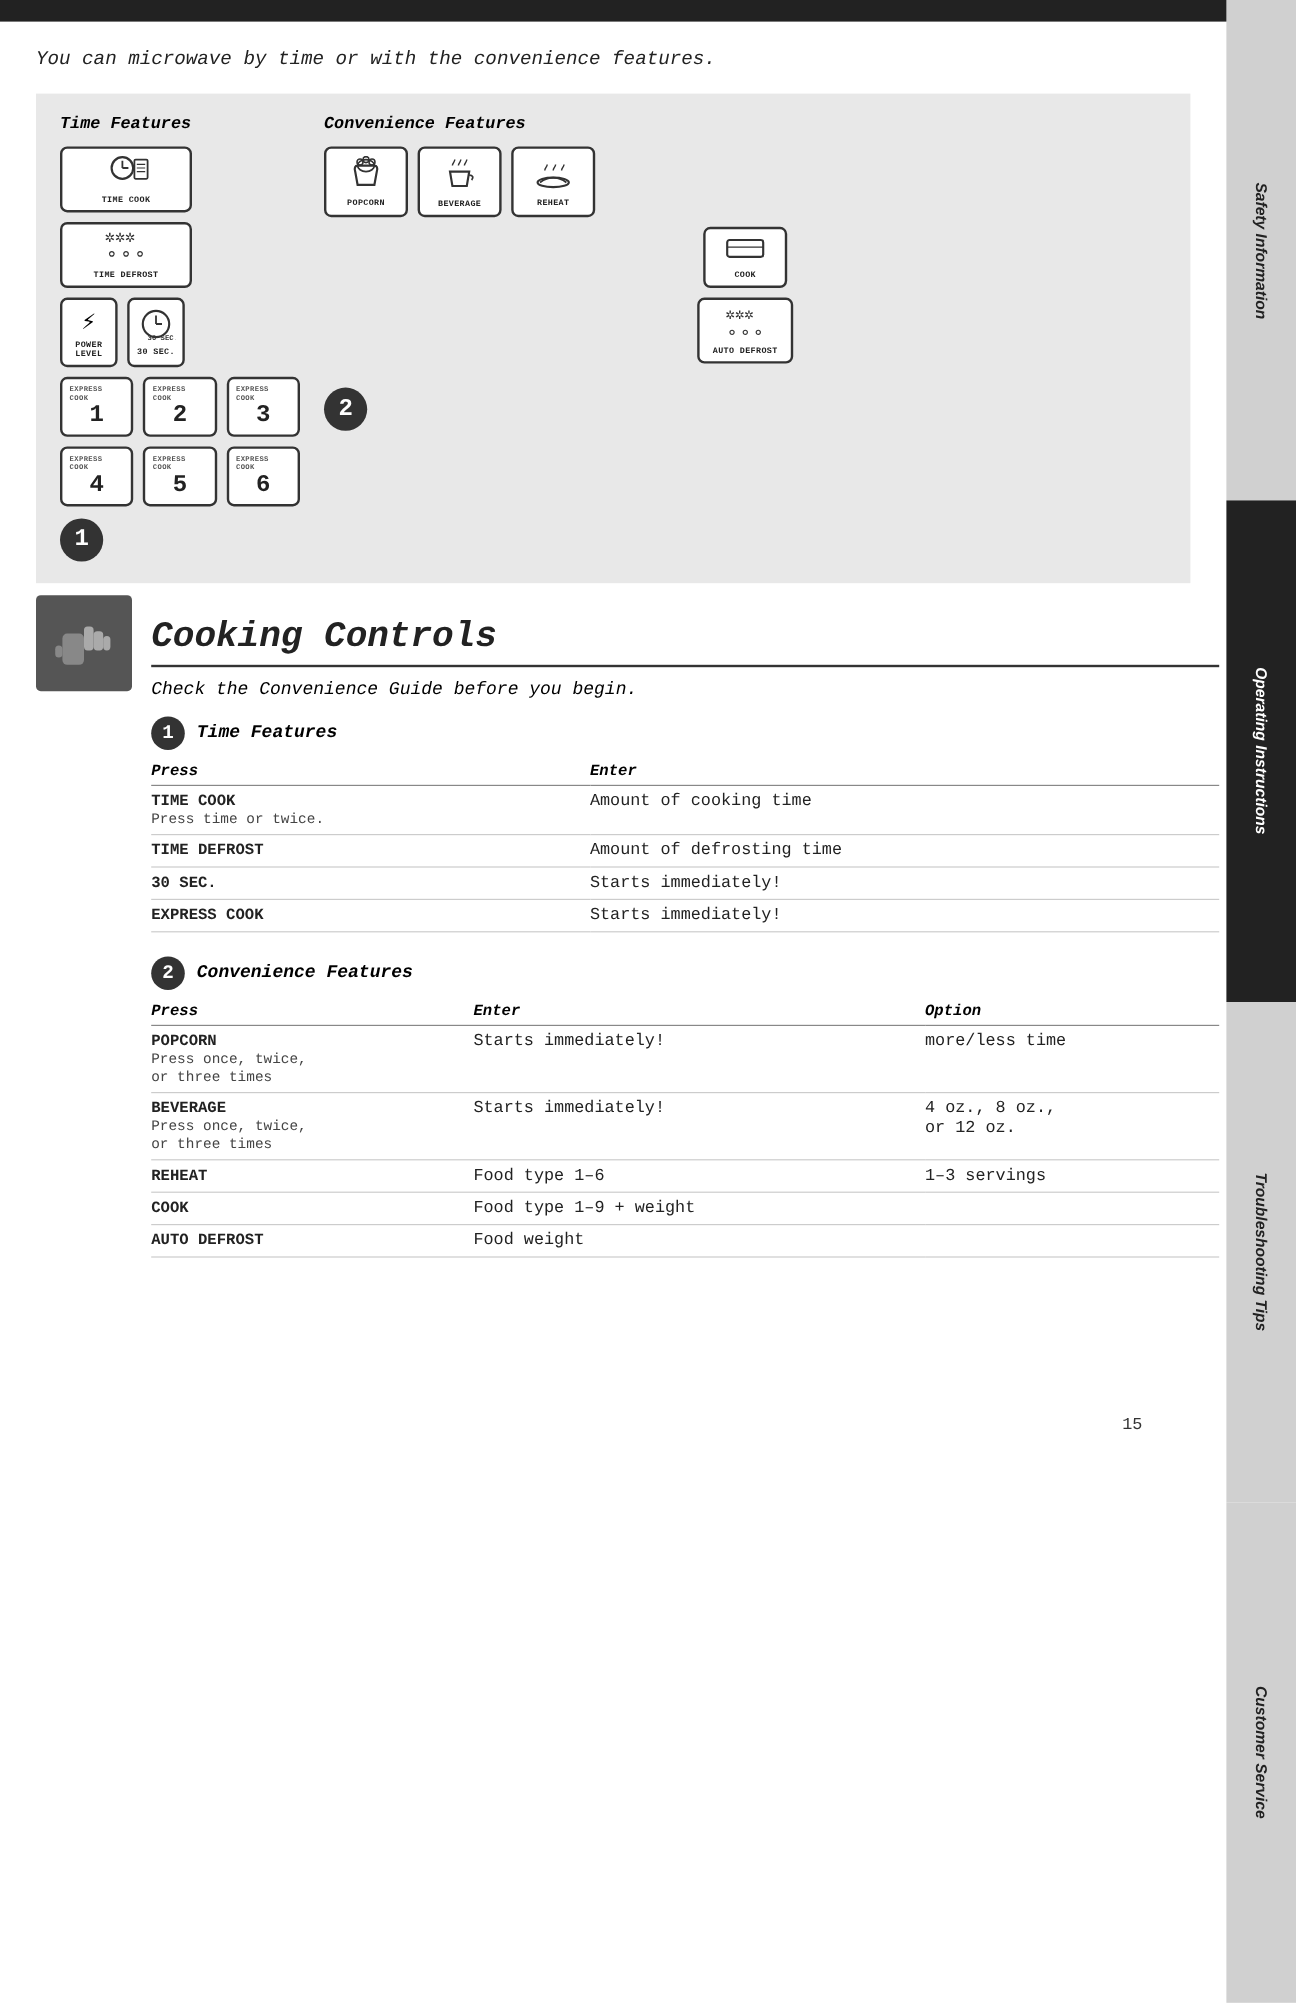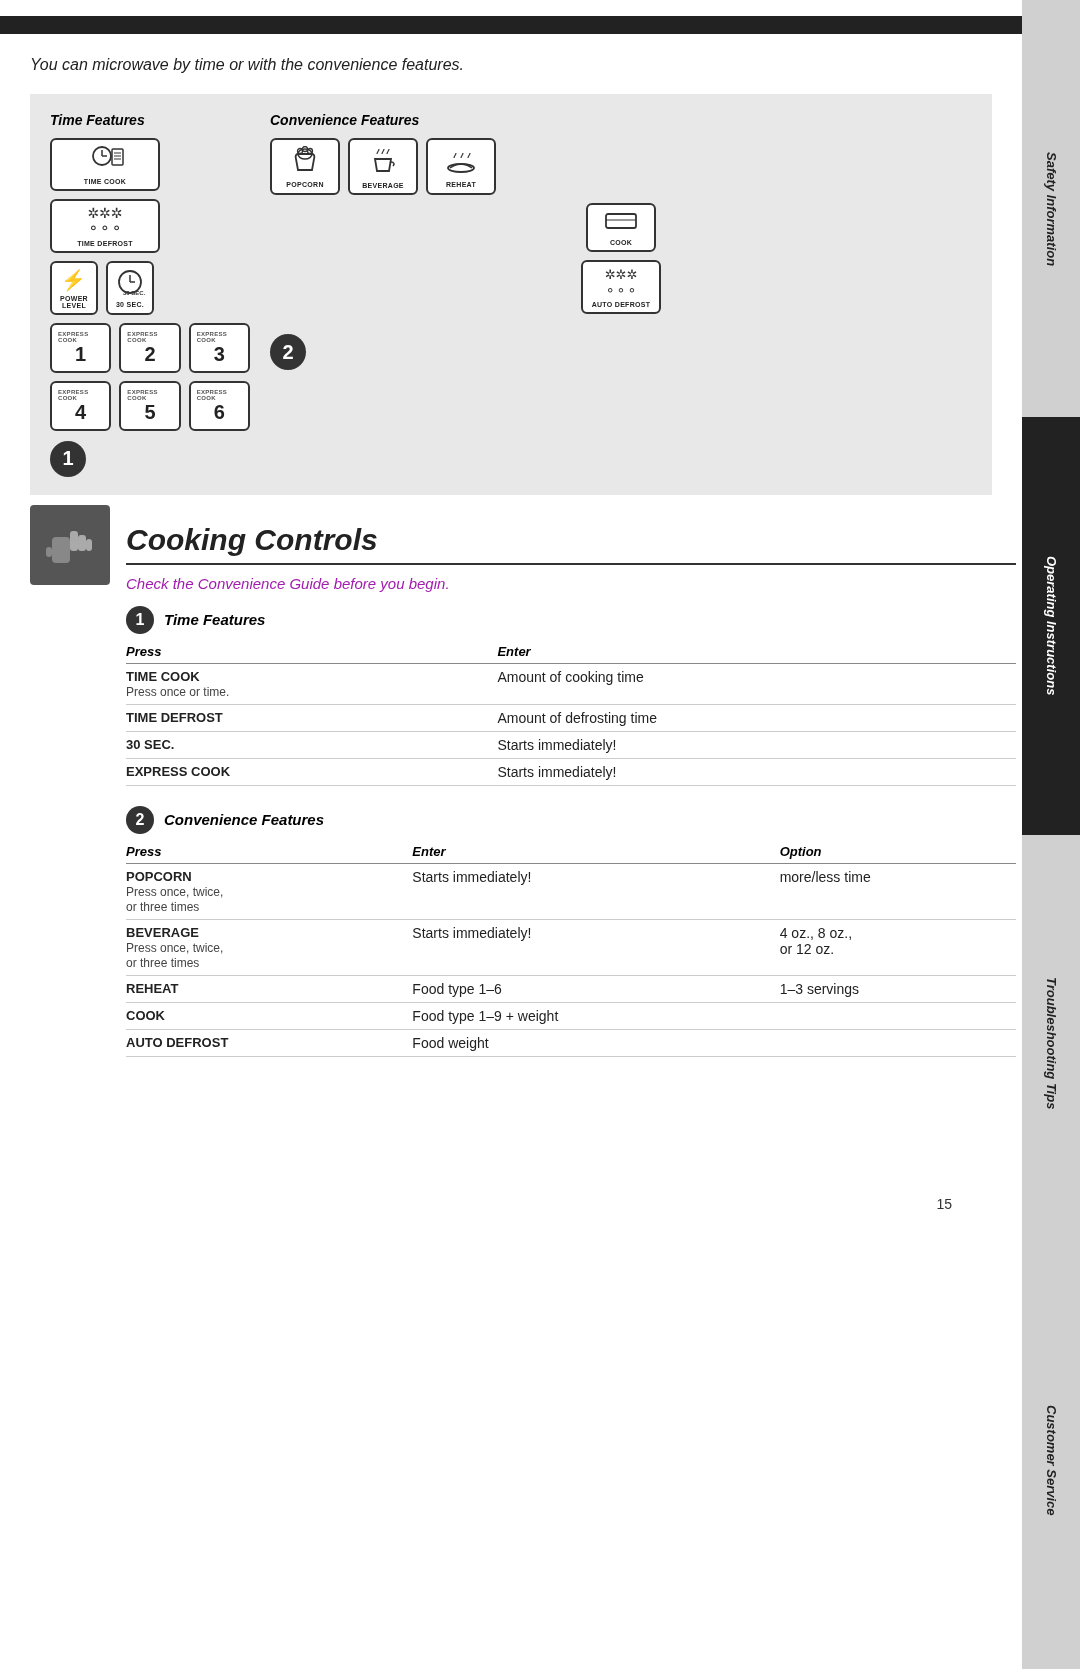--- a/index.html
+++ b/index.html
@@ -41,23 +41,24 @@
     .sidebar-tab.dark {
       background: #222;
       color: #fff;
       font-style: italic;
     }
 
     
     .main-content {
       position: absolute;
       left: 0;
-      top: 16px;
+      top: 0;
       width: 1022px;
       height: 1220px;
+      font-family: Liberation Mono, monospace;
     }
 
     
     .top-bar {
       height: 18px;
       background: #222;
       width: 100%;
     }
 
     
@@ -170,21 +171,21 @@
     .cc-title {
       font-size: 30px;
       font-style: italic;
       font-weight: bold;
       color: #222;
     }
 
     .cc-subtitle {
       font-style: italic;
       font-size: 15px;
-      color: #a21caf;
+      color: #000000;
       margin-bottom: 14px;
     }
 
     
     .feature-block {
       margin-bottom: 20px;
     }
 
     .feature-num-row {
       display: flex;
@@ -497,21 +498,21 @@
           <thead>
             <tr>
               <th>Press</th>
               <th>Enter</th>
             </tr>
           </thead>
           <tbody>
             <tr>
               <td class="bold-label">
                 <strong>TIME COOK</strong><br>
-                <span class="sub-label">Press once or time.</span>
+                <span class="sub-label">Press time or twice.</span>
               </td>
               <td>Amount of cooking time</td>
             </tr>
             <tr>
               <td class="bold-label"><strong>TIME DEFROST</strong></td>
               <td>Amount of defrosting time</td>
             </tr>
             <tr>
               <td class="bold-label"><strong>30 SEC.</strong></td>
               <td>Starts immediately!</td>

